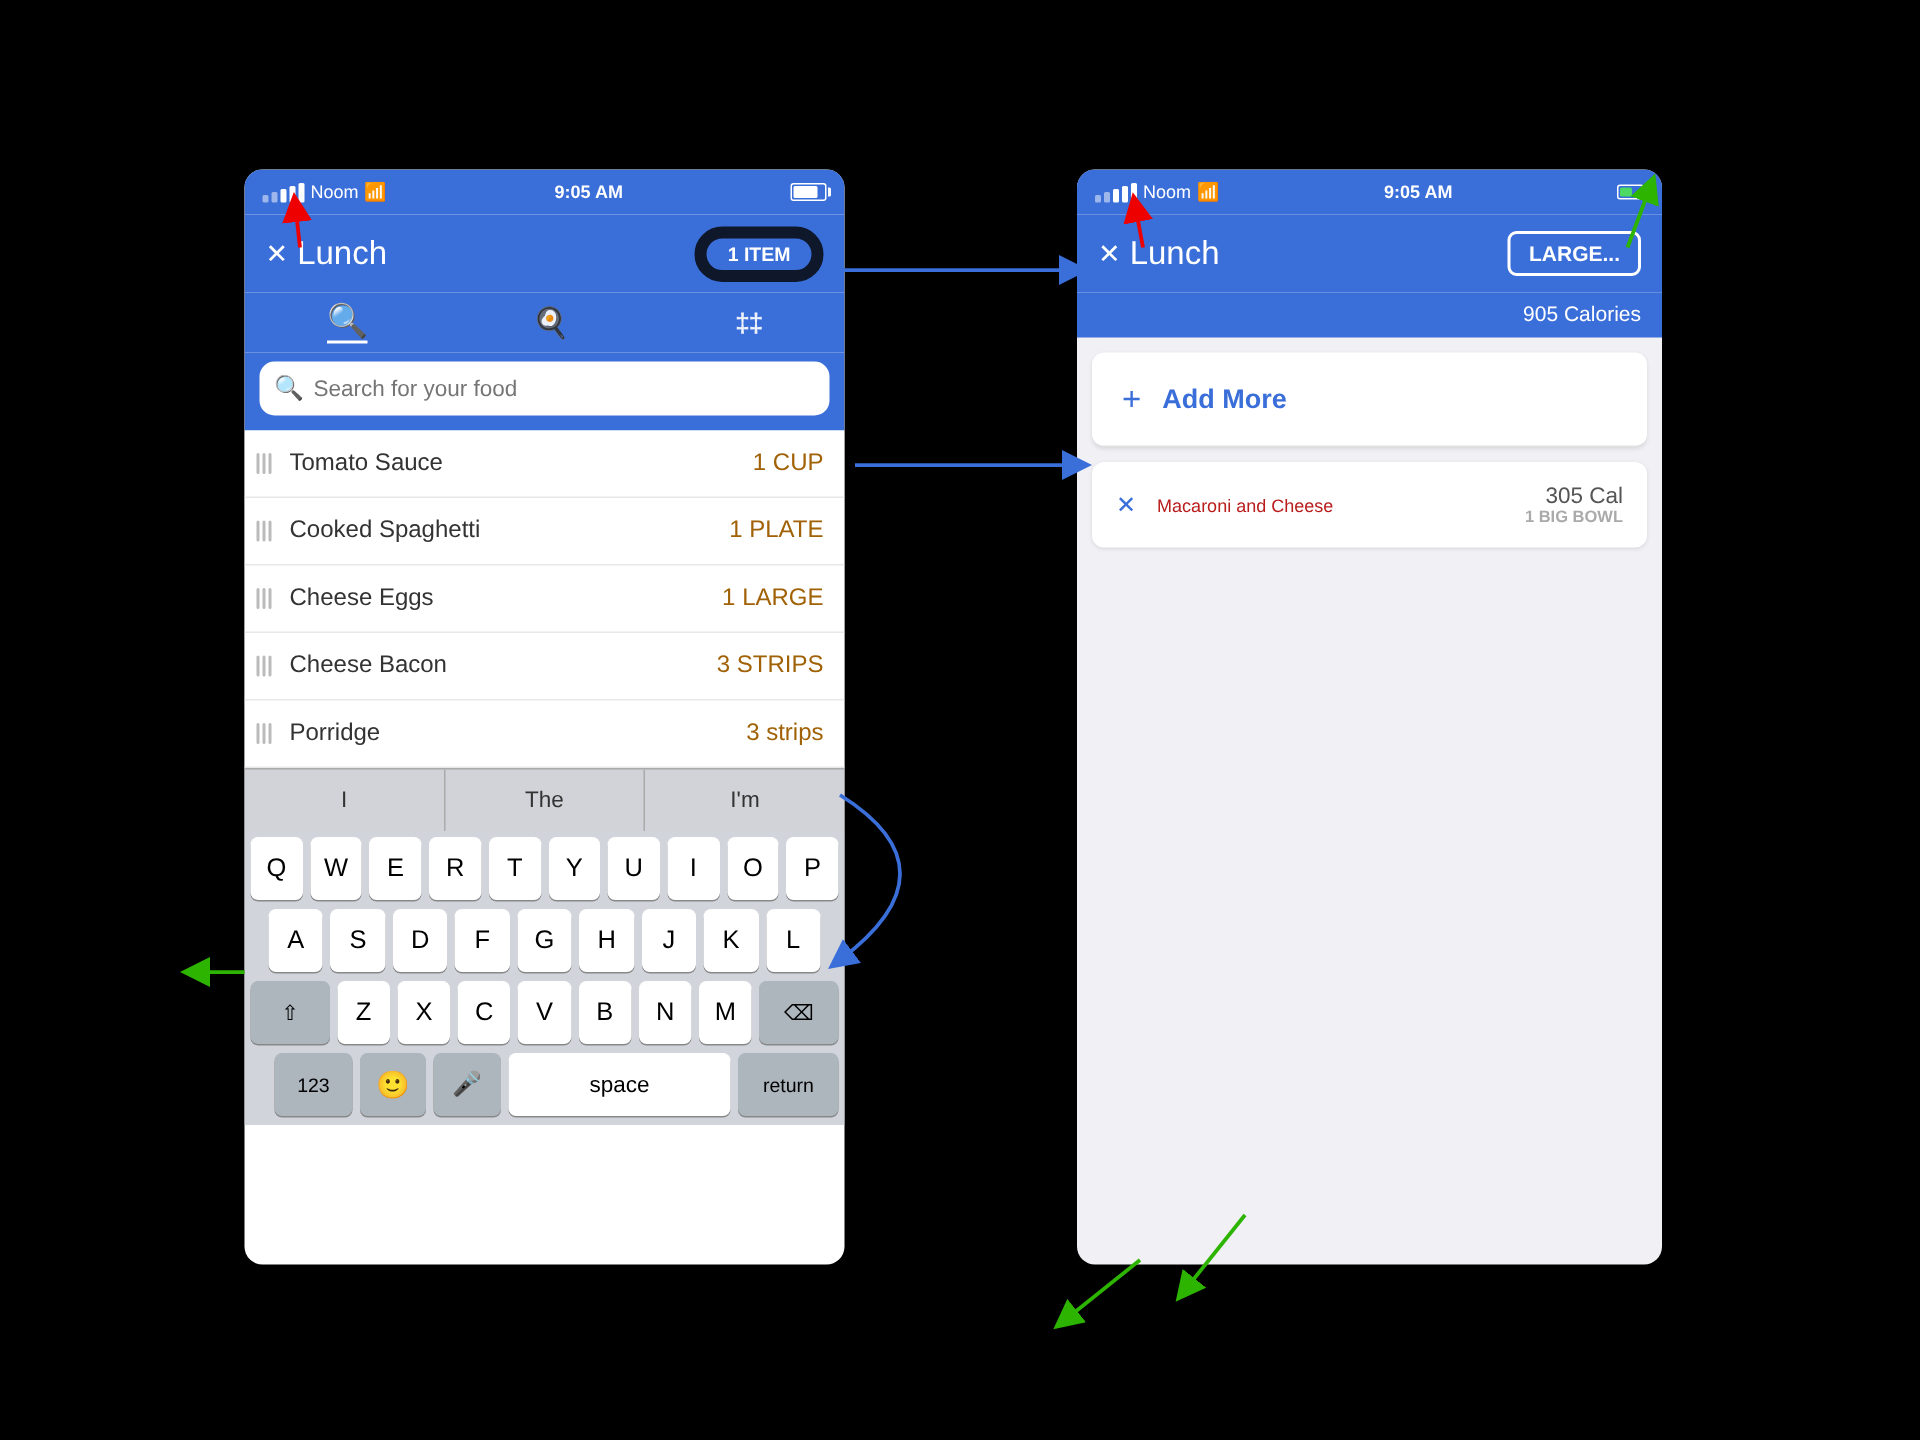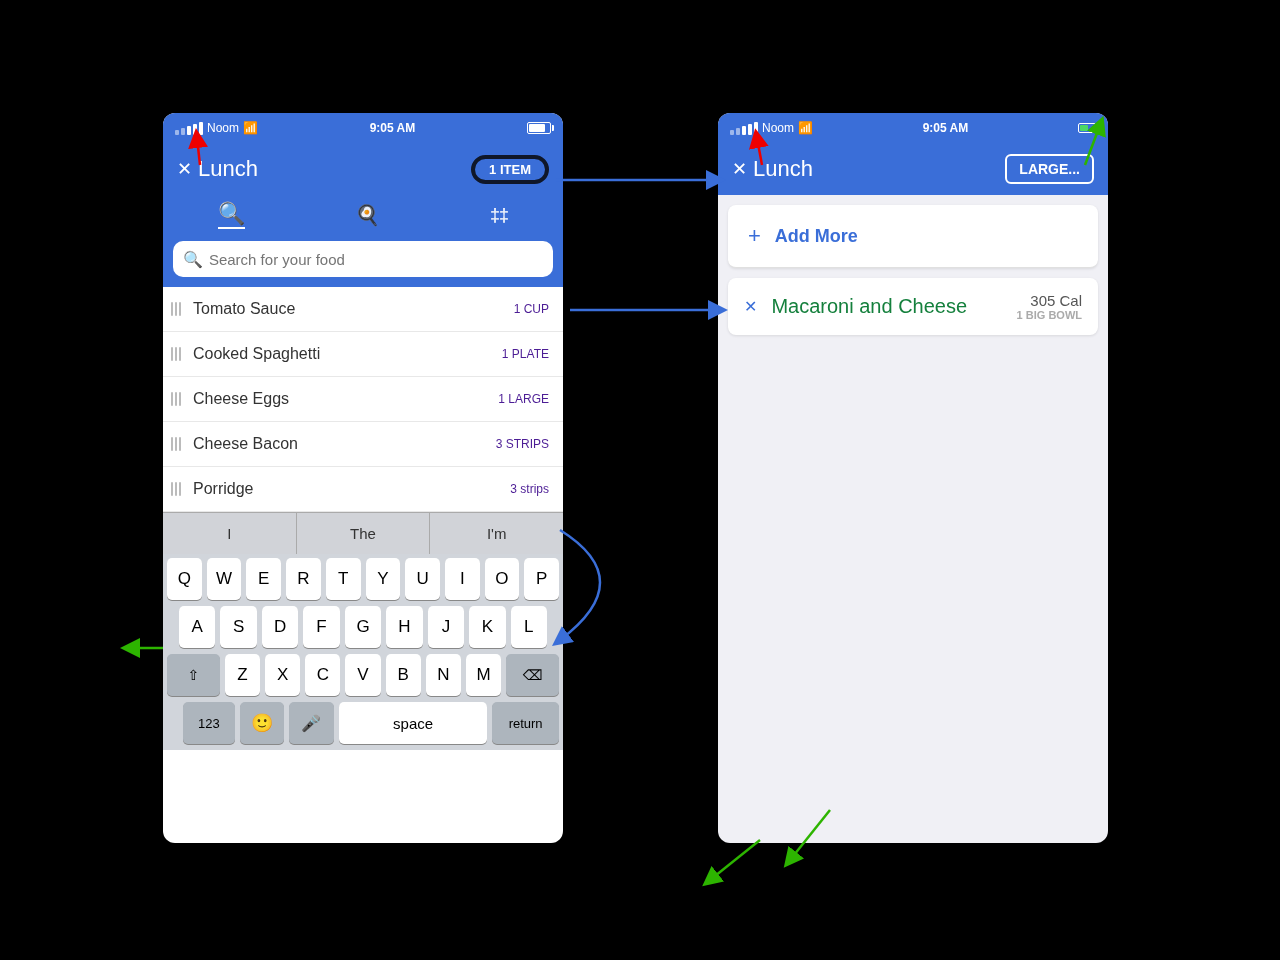--- a/index.html
+++ b/index.html
@@ -94,21 +94,21 @@
       color: #fff;
       font-size: 22px;
       font-weight: 400;
     }
     .nav-bar .x-icon {
       color: #fff;
       font-size: 18px;
       font-weight: 300;
     }
     .nav-bar .item-badge {
-      border: 4px solid #0f172a;
+      border: 8px solid #0f172a;
       border-radius: 20px;
       color: #fff;
       font-size: 13px;
       font-weight: 600;
       padding: 3px 14px;
     }
     .nav-bar .finish-btn {
       background: #3a6ed8;
       border: 2px solid #fff;
       border-radius: 6px;
@@ -178,22 +178,22 @@
     .handle3 div {
       width: 2px; height: 14px; background: #bbb; border-radius: 1px;
     }
     .food-name {
       flex: 1;
       font-size: 16px;
       color: #333;
       font-weight: 400;
     }
     .food-qty {
-      font-size: 12px;
-      color: #4c1d95;
+      font-size: 16px;
+      color: #a16207;
     }
 
     
     .autocomplete-bar {
       background: #d1d3d8;
       display: flex;
       height: 42px;
       border-top: 1px solid #aaa;
     }
     .autocomplete-item {
@@ -289,22 +289,22 @@
       box-shadow: 0 1px 3px rgba(0,0,0,0.1);
     }
     .meal-x {
       color: #3a6ed8;
       font-size: 16px;
       margin-right: 14px;
       font-weight: 500;
     }
     .meal-name {
       flex: 1;
-      font-size: 20px;
-      color: #15803d;
+      font-size: 12px;
+      color: #b91c1c;
     }
     .meal-cal {
       text-align: right;
     }
     .meal-cal-num {
       font-size: 15px;
       color: #555;
       display: block;
     }
     .meal-cal-unit {
@@ -487,20 +487,21 @@
   </div>
 
   <div class="nav-bar">
     <div class="nav-left">
       <span class="x-icon">✕</span>
       <span class="nav-title">Lunch</span>
     </div>
     <div class="finish-btn">LARGE...</div>
   </div>
 
+  <div class="calories-bar">905 Calories</div>
 
   <div class="add-more-btn">
     <span class="plus-icon">+</span>
     <span class="add-more-label">Add More</span>
   </div>
 
   <div class="meal-item">
     <span class="meal-x">✕</span>
     <span class="meal-name">Macaroni and Cheese</span>
     <div class="meal-cal">

